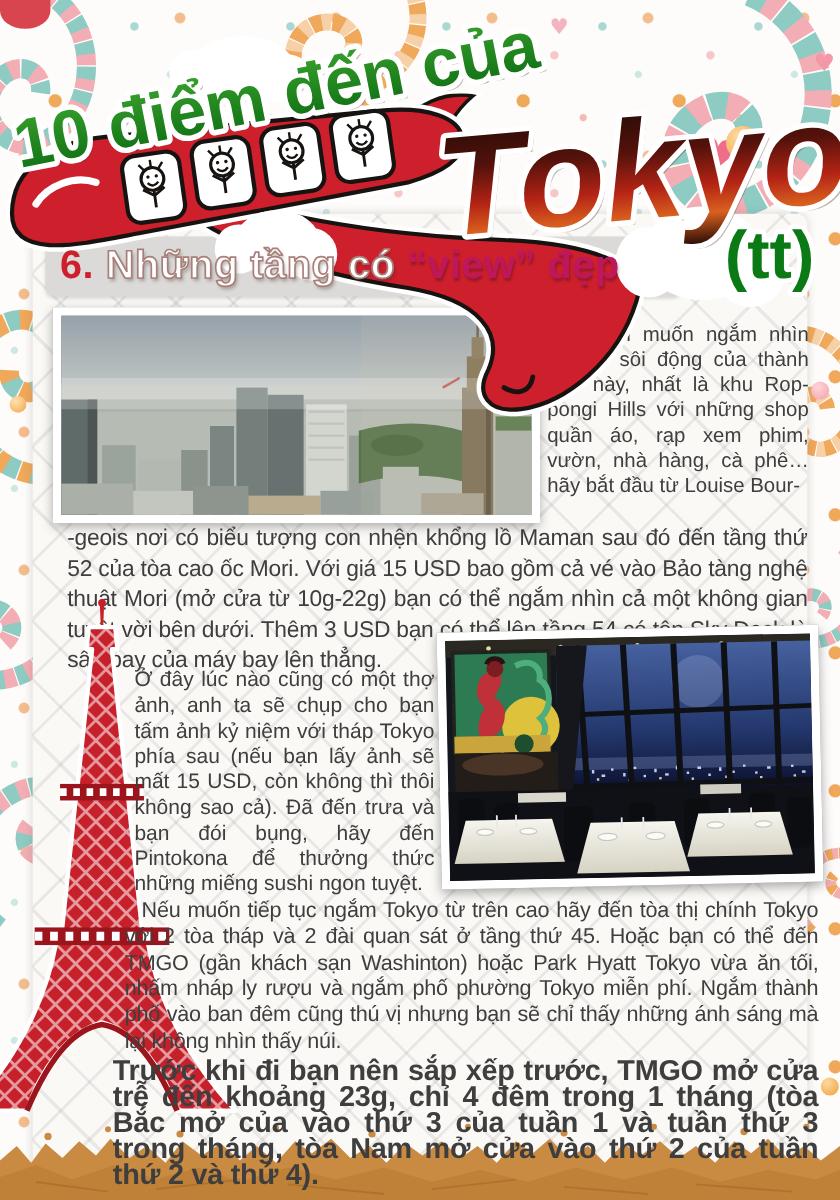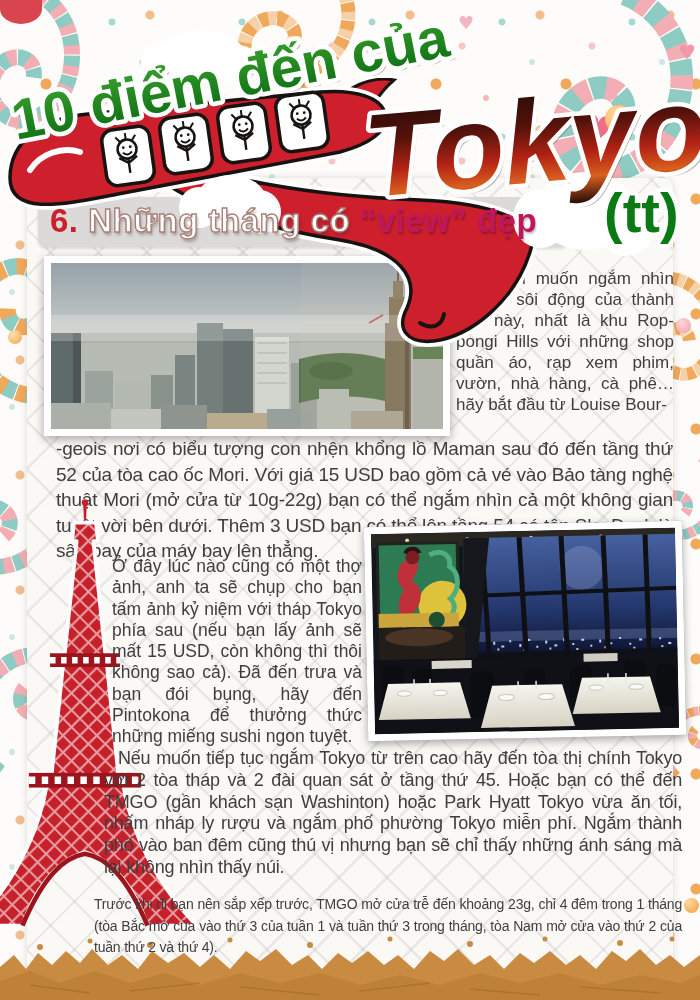--- a/index.html
+++ b/index.html
@@ -121,21 +121,21 @@
   <use href="#pax" transform="translate(244,55) rotate(-8)"></use>
   <use href="#pax" transform="translate(302,44) rotate(-8)"></use>
 </svg>
 
 <div class="abs cloud" style="left:160px;top:30px;width:85px;height:52px;z-index:3;"></div>
 <div class="abs cloud" style="left:195px;top:175px;width:72px;height:55px;z-index:5;"></div>
 <div class="abs cloud" style="left:535px;top:172px;width:100px;height:78px;z-index:5;"></div>
 
 <div class="abs bar-text" style="left:50px;top:202px;z-index:6;">
   <span class="num">6.</span>
-  <span class="outl">Những tháng có</span>
+  <span class="outl">Những tầng có</span>
   <span class="hl">“view” đẹp</span>
 </div>
 
 <svg class="abs" style="left:2px;top:18px;width:510px;height:160px;z-index:6;" viewBox="0 0 510 160">
   <defs>
     <linearGradient id="gg" x1="0" y1="0" x2="0" y2="1">
       <stop offset="0" stop-color="#3aa32e"></stop>
         <stop offset="1" stop-color="#0b6b12"></stop>
     </linearGradient>
   </defs>
@@ -332,21 +332,21 @@
       <ellipse cx="132" cy="166" rx="8" ry="3"></ellipse>
         <ellipse cx="172" cy="166" rx="8" ry="3"></ellipse>
       <ellipse cx="222" cy="158" rx="7" ry="2.6"></ellipse>
         <ellipse cx="262" cy="158" rx="7" ry="2.6"></ellipse>
     </g>
   </svg>
 </div>
 
 <div class="abs" style="left:104px;top:748px;width:578px;z-index:6;">
   <div class="para" style="font-size:18px;line-height:21.8px;letter-spacing:-0.2px;text-indent:14px;">Nếu muốn tiếp tục ngắm Tokyo từ trên cao hãy đến tòa thị chính Tokyo với 2 tòa tháp và 2 đài quan sát ở tầng thứ 45. Hoặc bạn có thể đến TMGO (gần khách sạn Washinton) hoặc Park Hyatt Tokyo vừa ăn tối, nhấm nháp ly rượu và ngắm phố phường Tokyo miễn phí. Ngắm thành phố vào ban đêm cũng thú vị nhưng bạn sẽ chỉ thấy những ánh sáng mà lại không nhìn thấy núi.</div>
-  <div class="para" style="font-size:14px;line-height:21.8px;letter-spacing:-0.2px;margin-top:15px;margin-left:-10px;">Trước khi đi bạn nên sắp xếp trước, TMGO mở cửa trễ đến khoảng 23g, chỉ 4 đêm trong 1 tháng (tòa Bắc mở của vào thứ 3 của tuần 1 và tuần thứ 3 trong tháng, tòa Nam mở cửa vào thứ 2 của tuần thứ 2 và thứ 4).</div>
+  <div class="para" style="font-size:24px;line-height:21.8px;letter-spacing:-0.2px;margin-top:3px;margin-left:-10px;font-weight:bold;">Trước khi đi bạn nên sắp xếp trước, TMGO mở cửa trễ đến khoảng 23g, chỉ 4 đêm trong 1 tháng (tòa Bắc mở của vào thứ 3 của tuần 1 và tuần thứ 3 trong tháng, tòa Nam mở cửa vào thứ 2 của tuần thứ 2 và thứ 4).</div>
 </div>
 
 <svg class="abs" style="left:0;top:925px;width:700px;height:75px;z-index:4;" viewBox="0 0 700 75" preserveAspectRatio="none">
   <path fill="#c98a41" d="M0 42 L14 30 L26 44 L38 28 L52 40 L66 26 L80 38 L92 24 L108 40 L122 30 L138 44 L152 26 L168 38 L184 28 L200 42 L214 30 L230 44 L246 26 L260 36 L276 24 L292 40 L308 30 L322 44 L338 28 L352 38 L368 26 L384 40 L398 30 L414 44 L430 26 L444 36 L458 24 L474 40 L490 30 L504 44 L520 28 L534 38 L550 26 L566 40 L580 30 L596 44 L612 26 L626 36 L640 24 L656 40 L670 30 L684 42 L700 30 L700 75 L0 75 Z"></path>
   <path fill="#b5762f" opacity="0.5" d="M0 56 L30 46 L60 58 L95 46 L130 58 L165 48 L200 60 L240 48 L280 58 L320 48 L360 60 L400 50 L440 60 L480 48 L520 58 L560 48 L600 60 L640 50 L680 58 L700 50 L700 75 L0 75 Z"></path>
   <g fill="#c98a41">
     <circle cx="40" cy="22" r="3"></circle>
       <circle cx="90" cy="16" r="2.5"></circle>
       <circle cx="150" cy="20" r="3"></circle>
     <circle cx="230" cy="15" r="2.5"></circle>

